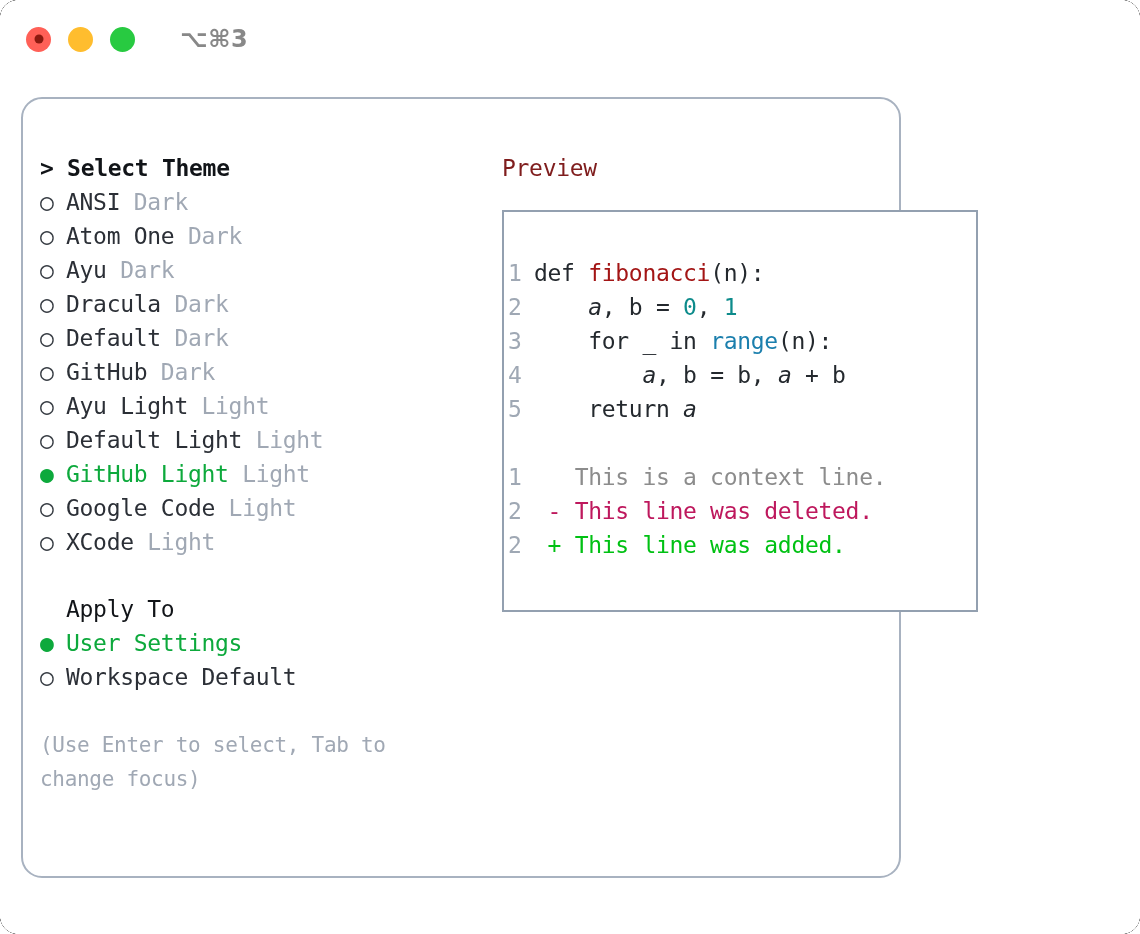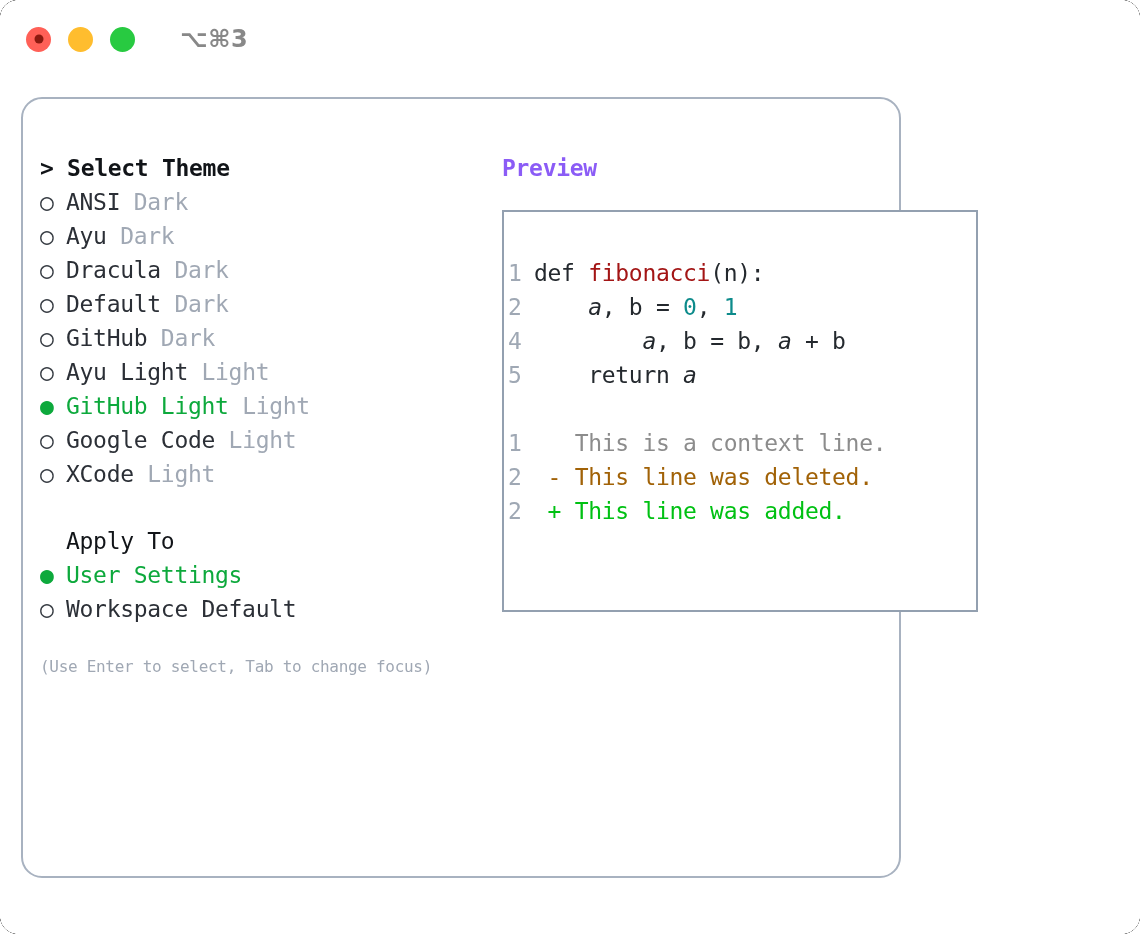--- a/index.html
+++ b/index.html
@@ -97,38 +97,38 @@
   .section-gap { height: 33px; }
   .section-head {
     font-size: 23px;
     color: #111418;
     line-height: 34px;
     white-space: pre;
     letter-spacing: -0.3px;
     padding-left: 26px;
   }
   .hint {
-    margin-top: 24px;
-    font-size: 16px;
+    margin-top: 34px;
+    font-size: 21px;
     line-height: 34px;
     color: #A0A8B4;
     letter-spacing: -0.3px;
     width: 400px;
   }
 
   
   .right-col {
     position: absolute;
     left: 479px; top: 52px;
     width: 490px;
   }
   .preview-title {
     font-size: 23px;
-    font-weight: bold;
-    color: #8b5cf6;
+    font-weight: normal;
+    color: #7f1d1d;
     line-height: 34px;
     letter-spacing: -0.3px;
   }
   .preview-box {
     margin-top: 25px;
     width: 476px; height: 402px;
     border: 2px solid #93A0B0;
     background: #ffffff;
     padding: 44px 0 0 4px;
   }
@@ -139,21 +139,21 @@
     letter-spacing: -0.3px;
     color: #24292E;
   }
   .lineno { color: #9FA8B4; display: inline-block; width: 26px; }
   .tok-fn   { color: #A31515; }
   .tok-num  { color: #0D8B8B; }
   .tok-kw   { color: #1B7FAD; }
   .tok-var  { font-style: italic; }
   .blank-line { height: 34px; }
   .diff-ctx { color: #8C8C8C; }
-  .diff-del { color: #a16207; margin-top: 20px; }
+  .diff-del { color: #be185d; margin-top: 20px; }
   .diff-add { color: #00C113; }
 </style>
 </head>
 <body>
 
 <div class="window">
 
   <div class="titlebar">
     <div class="lights">
       <div class="light light-close"></div>
@@ -165,25 +165,27 @@
 
   <div class="panel">
     <div class="columns">
 
       <div class="left-col">
 
         <div class="list-head"><span>&gt; </span><span>Select Theme</span></div>
 
         <div id="theme-items">
             <div class="theme-row"><span class="marker off">○ </span><span class="theme-name">ANSI</span><span class="variant"> Dark</span></div>
+            <div class="theme-row"><span class="marker off">○ </span><span class="theme-name">Atom One</span><span class="variant"> Dark</span></div>
             <div class="theme-row"><span class="marker off">○ </span><span class="theme-name">Ayu</span><span class="variant"> Dark</span></div>
             <div class="theme-row"><span class="marker off">○ </span><span class="theme-name">Dracula</span><span class="variant"> Dark</span></div>
             <div class="theme-row"><span class="marker off">○ </span><span class="theme-name">Default</span><span class="variant"> Dark</span></div>
             <div class="theme-row"><span class="marker off">○ </span><span class="theme-name">GitHub</span><span class="variant"> Dark</span></div>
             <div class="theme-row"><span class="marker off">○ </span><span class="theme-name">Ayu Light</span><span class="variant"> Light</span></div>
+            <div class="theme-row"><span class="marker off">○ </span><span class="theme-name">Default Light</span><span class="variant"> Light</span></div>
             <div class="theme-row"><span class="marker on">● </span><span class="theme-name sel">GitHub Light</span><span class="variant"> Light</span></div>
             <div class="theme-row"><span class="marker off">○ </span><span class="theme-name">Google Code</span><span class="variant"> Light</span></div>
             <div class="theme-row"><span class="marker off">○ </span><span class="theme-name">XCode</span><span class="variant"> Light</span></div>
           </div>
 
         <div class="section-gap"></div>
 
         <div class="section-head">Apply To</div>
 
         <div id="apply-items">
@@ -193,20 +195,21 @@
 
         <div class="hint">(Use Enter to select, Tab to change focus)</div>
       </div>
 
       <div class="right-col">
         <div class="preview-title">Preview</div>
         <div class="preview-box">
           <div id="code-block">
               <div class="code-line"><span class="lineno">1</span><span>def </span><span class="tok-fn">fibonacci</span><span>(n):</span></div>
               <div class="code-line"><span class="lineno">2</span><span>    </span><span class="tok-var">a</span><span>, b = </span><span class="tok-num">0</span><span>, </span><span class="tok-num">1</span></div>
+              <div class="code-line"><span class="lineno">3</span><span>    for _ in </span><span class="tok-kw">range</span><span>(n):</span></div>
               <div class="code-line"><span class="lineno">4</span><span>        </span><span class="tok-var">a</span><span>, b = b, </span><span class="tok-var">a</span><span> + b</span></div>
               <div class="code-line"><span class="lineno">5</span><span>    return </span><span class="tok-var">a</span></div>
             </div>
           <div class="blank-line"></div>
           <div id="diff-block">
               <div class="code-line"><span class="lineno">1</span><span class="diff-ctx">   This is a context line.</span></div>
               <div class="code-line"><span class="lineno">2</span><span class="diff-del"> - This line was deleted.</span></div>
               <div class="code-line"><span class="lineno">2</span><span class="diff-add"> + This line was added.</span></div>
             </div>
         </div>

